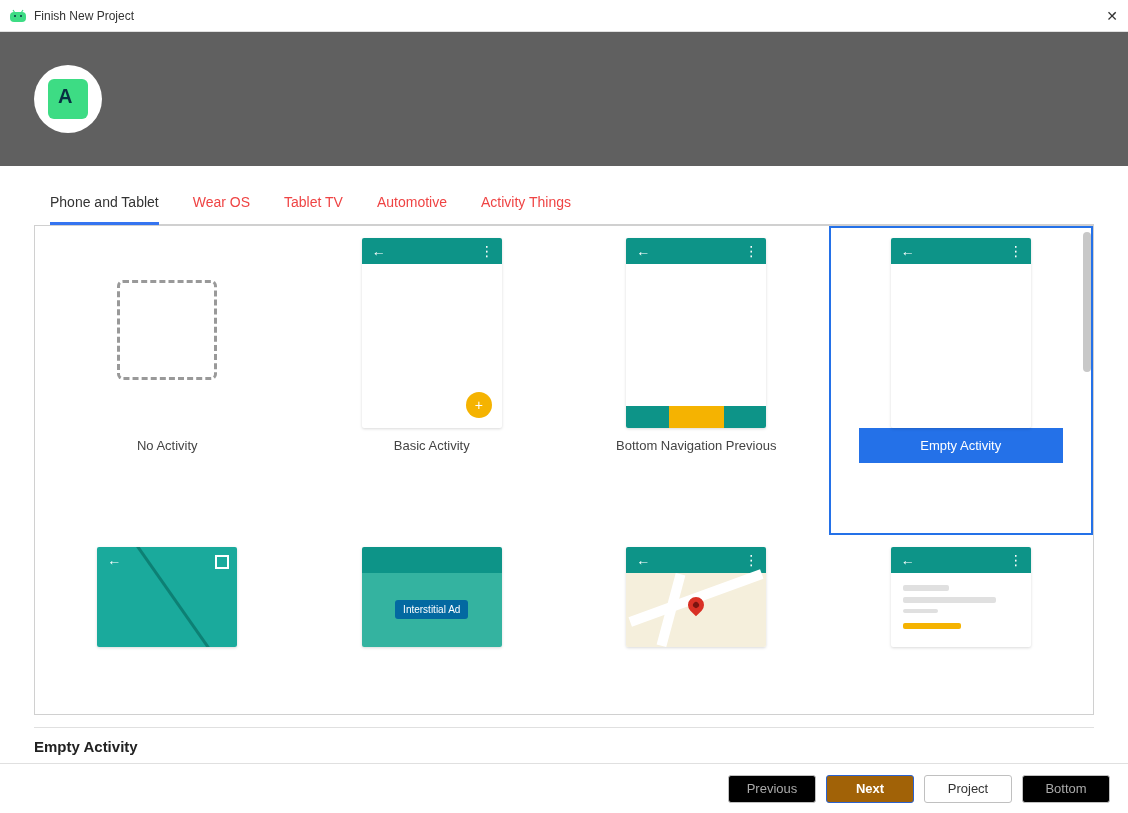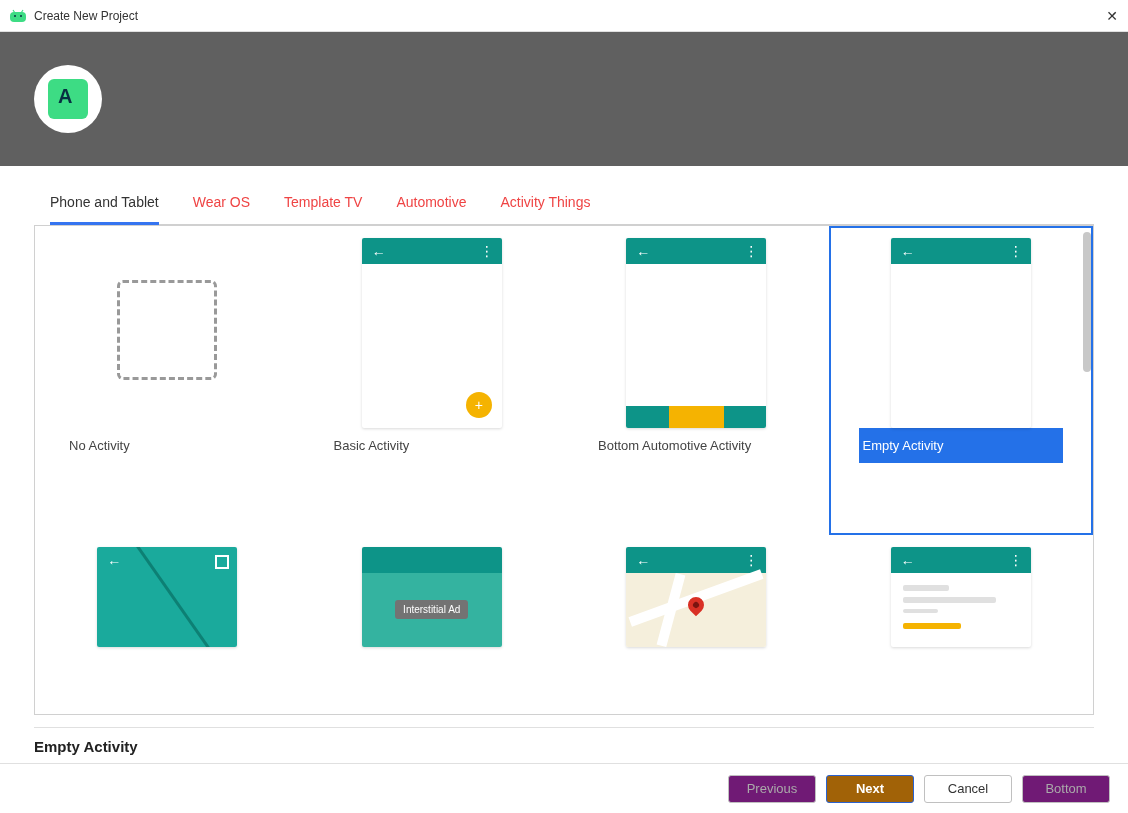--- a/index.html
+++ b/index.html
@@ -22,21 +22,21 @@
 
 .grid-wrap { flex: 1; overflow: hidden; border: 1px solid #d0d0d0; margin: 0 34px 12px 34px; position: relative; }
 .grid { display: grid; grid-template-columns: repeat(4,1fr); padding: 0; height: 100%; overflow-y: auto; }
 .scrollbar-track { position: absolute; right: 2px; top: 6px; bottom: 6px; width: 10px; }
 .scrollbar-thumb { position: absolute; right: 0; top: 0; width: 8px; height: 140px; background: #c8c8c8; border-radius: 4px; }
 
 .card { display: flex; flex-direction: column; align-items: center; padding: 12px 30px 4px 30px; cursor: pointer; }
 .card .thumb { width: 140px; height: 190px; background: #fff; border-radius: 2px; box-shadow: 0 1px 3px rgba(0,0,0,0.15); position: relative; overflow: hidden; }
 .card.selected { border: 2px solid #2471e8; padding: 10px 28px 2px 28px; }
 .card.selected .label-bar { background: #2471e8; color: #fff; }
-.label-bar { width: 100%; text-align: left; padding: 10px 4px; font-size: 13px; color: #444; }
+.label-bar { width: 100%; text-align: center; padding: 10px 4px; font-size: 13px; color: #444; }
 
 .thumb .appbar { background: #0d9488; height: 26px; display: flex; align-items: center; justify-content: space-between; padding: 0 10px; }
 .thumb .appbar .arrow { color: #fff; font-size: 14px; }
 .thumb .appbar .dots { color: #fff; font-size: 14px; letter-spacing: -2px; }
 .thumb .appbar.fs { justify-content: space-between; }
 
 
 .dashed { width: 100px; height: 100px; border: 3px dashed #999; border-radius: 6px; margin: 42px auto 0; }
 
 
@@ -47,76 +47,76 @@
 .bottomnav div { flex: 1; background: #0d9488; }
 .bottomnav div.mid { background: #f5b301; flex: 1.3; }
 
 
 .fullscreen { background: #1aaa9c; height: 100%; position: relative; }
 .fullscreen .line { position: absolute; width: 200%; height: 3px; background: #0d8074; top: 40%; left: -50%; transform: rotate(55deg); }
 .fs-icon { position: absolute; top: 8px; right: 8px; width: 14px; height: 14px; border: 2px solid #fff; }
 .fullscreen .appbar { background: transparent; }
 
 .interstitial-body { background: #34b3a0; height: calc(100% - 26px); display: flex; align-items: center; justify-content: center; flex-direction: column; }
-.interstitial-btn { background: #737373; color: #fff; padding: 4px 8px; border-radius: 3px; font-size: 10px; }
+.interstitial-btn { background: #0369a1; color: #fff; padding: 4px 8px; border-radius: 3px; font-size: 10px; }
 
 .map-body { background: #f5efdc; height: calc(100% - 26px); position: relative; }
 .map-body .road { position: absolute; background: #fff; }
 .pin { position: absolute; left: 50%; top: 55%; transform: translate(-50%,-100%); width: 16px; height: 16px; background: #d93025; border-radius: 50% 50% 50% 0; transform: translate(-50%,-100%) rotate(-45deg); }
 .pin::after { content: ""; position: absolute; width: 6px; height: 6px; background: #7a1410; border-radius: 50%; top: 5px; left: 5px; }
 
 .list-body { padding: 12px; }
 .list-body .line-bar { height: 6px; background: #e0e0e0; margin-bottom: 6px; border-radius: 2px; }
 
 .desc { margin: 0 34px 0 34px; border-top: 1px solid #e0e0e0; padding-top: 10px; }
 .desc h3 { font-size: 15px; font-weight: 700; color: #222; margin-bottom: 8px; }
 .desc p { font-size: 13px; color: #555; }
 
 .footer { height: 50px; border-top: 1px solid #e0e0e0; display: flex; justify-content: flex-end; align-items: center; padding: 0 18px; gap: 10px; }
 .btn { min-width: 88px; height: 28px; border: 1px solid #c0c0c0; background: #fff; border-radius: 3px; font-size: 13px; color: #333; cursor: pointer; }
 .btn.primary { background: #a16207; border-color: #2a62d0; color: #fff; font-weight: 600; }
-.btn:disabled { color: #aaa; background: #701a75; }
+.btn:disabled { color: #aaa; background: #000000; }
 
 
 .as-logo { position: relative; width: 40px; height: 40px; }
 .as-logo .bg { width: 40px; height: 40px; background: #3ddc84; border-radius: 6px; }
 .as-logo .compass { position:absolute; top:6px; left:10px; font-size:20px; color:#073042; font-weight:bold; }
 </style>
 </head>
 <body>
 
 <div class="titlebar">
   <span class="icon">
     <svg width="16" height="16" viewBox="0 0 16 16">
         <rect width="16" height="10" y="4" rx="4" fill="#3ddc84"></rect>
         <circle cx="5" cy="8" r="1" fill="#073042"></circle>
         <circle cx="11" cy="8" r="1" fill="#073042"></circle>
         <line x1="3" y1="2" x2="5" y2="5" stroke="#3ddc84" stroke-width="1.2"></line>
         <line x1="13" y1="2" x2="11" y2="5" stroke="#3ddc84" stroke-width="1.2"></line>
       </svg>
   </span>
-  <span class="title">Create New Project</span>
+  <span class="title">Finish New Project</span>
   <span class="close">✕</span>
 </div>
 
 <div class="header">
   <div class="logo">
     <div class="as-logo">
         <div class="bg"></div>
         <div class="compass">A</div>
       </div>
   </div>
 </div>
 
 <div class="content">
 
   <div class="tabs">
     <div class="tab active">Phone and Tablet</div>
     <div class="tab">Wear OS</div>
-    <div class="tab">Template TV</div>
+    <div class="tab">Tablet TV</div>
     <div class="tab">Automotive</div>
     <div class="tab">Activity Things</div>
   </div>
 
   <div class="grid-wrap">
     <div class="grid">
 
       <div class="card">
         <div class="thumb" style="box-shadow:none;">
           <div class="dashed"></div>
@@ -140,21 +140,21 @@
           <div class="appbar">
             <span class="arrow">←</span>
             <span class="dots">⋮</span>
           </div>
           <div class="bottomnav">
               <div></div>
               <div class="mid"></div>
               <div></div>
             </div>
         </div>
-        <div class="label-bar">Bottom Automotive Activity</div>
+        <div class="label-bar">Bottom Navigation Previous</div>
       </div>
 
       <div class="card selected">
         <div class="thumb">
           <div class="appbar">
             <span class="arrow">←</span>
             <span class="dots">⋮</span>
           </div>
         </div>
         <div class="label-bar">Empty Activity</div>
@@ -218,15 +218,15 @@
 
   <div class="desc">
     <h3>Empty Activity</h3>
   </div>
 
 </div>
 
 <div class="footer">
   <button class="btn" disabled="">Previous</button>
   <button class="btn primary">Next</button>
-  <button class="btn">Cancel</button>
+  <button class="btn">Project</button>
   <button class="btn" disabled="">Bottom</button>
 </div>
 
 </body></html>

